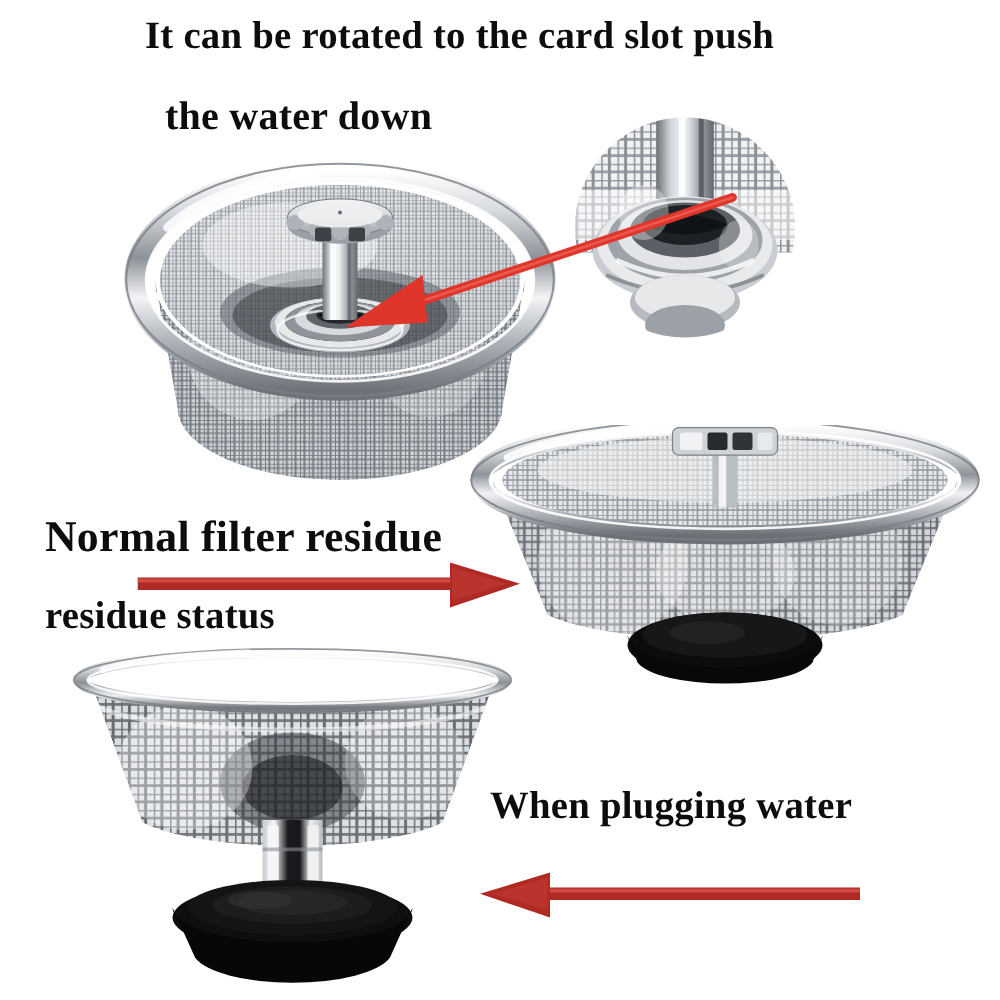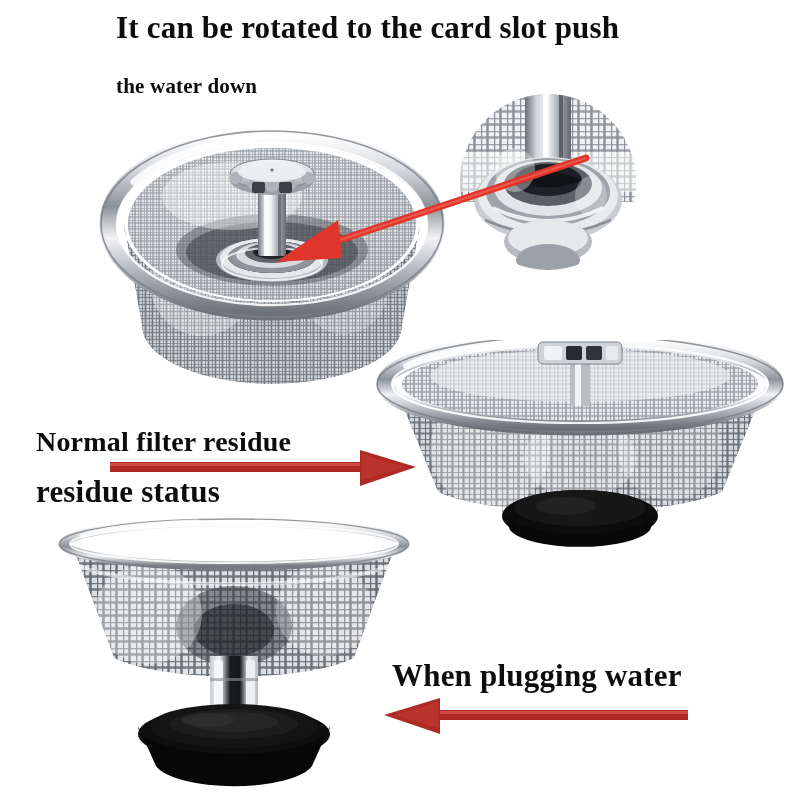--- a/index.html
+++ b/index.html
@@ -24,24 +24,24 @@
   .caption {
     position: absolute;
     font-family: "Liberation Serif", "DejaVu Serif", serif;
     font-weight: bold;
     color: #0d0d0d;
     white-space: nowrap;
     letter-spacing: .2px;
     line-height: 1.0;
   }
   #cap-top-l1 { left: 116px; top: 12px;  font-size: 31px; }
-  #cap-top-l2 { left: 116px; top: 76px;  font-size: 21px; }
-  #cap-mid-l1 { left: 36px;  top: 428px; font-size: 28px; }
+  #cap-top-l2 { left: 132px; top: 76px;  font-size: 32px; }
+  #cap-mid-l1 { left: 36px;  top: 412px; font-size: 35px; }
   #cap-mid-l2 { left: 36px;  top: 476px; font-size: 31px; }
-  #cap-bot-l1 { left: 392px; top: 660px; font-size: 31px; }
+  #cap-bot-l1 { left: 392px; top: 628px; font-size: 31px; }
 
   
   .arrow-wrap { position: absolute; pointer-events: none; }
   #arrow-top   { left: 250px; top: 150px; width: 340px; height: 130px; }
   #arrow-mid   { left: 110px; top: 446px; width: 310px; height: 46px; }
   #arrow-bot   { left: 380px; top: 694px; width: 310px; height: 46px; }
 
   
   .figure { position: absolute; }
   #fig-main   { left: 72px;  top: 112px; width: 400px; height: 290px; }

